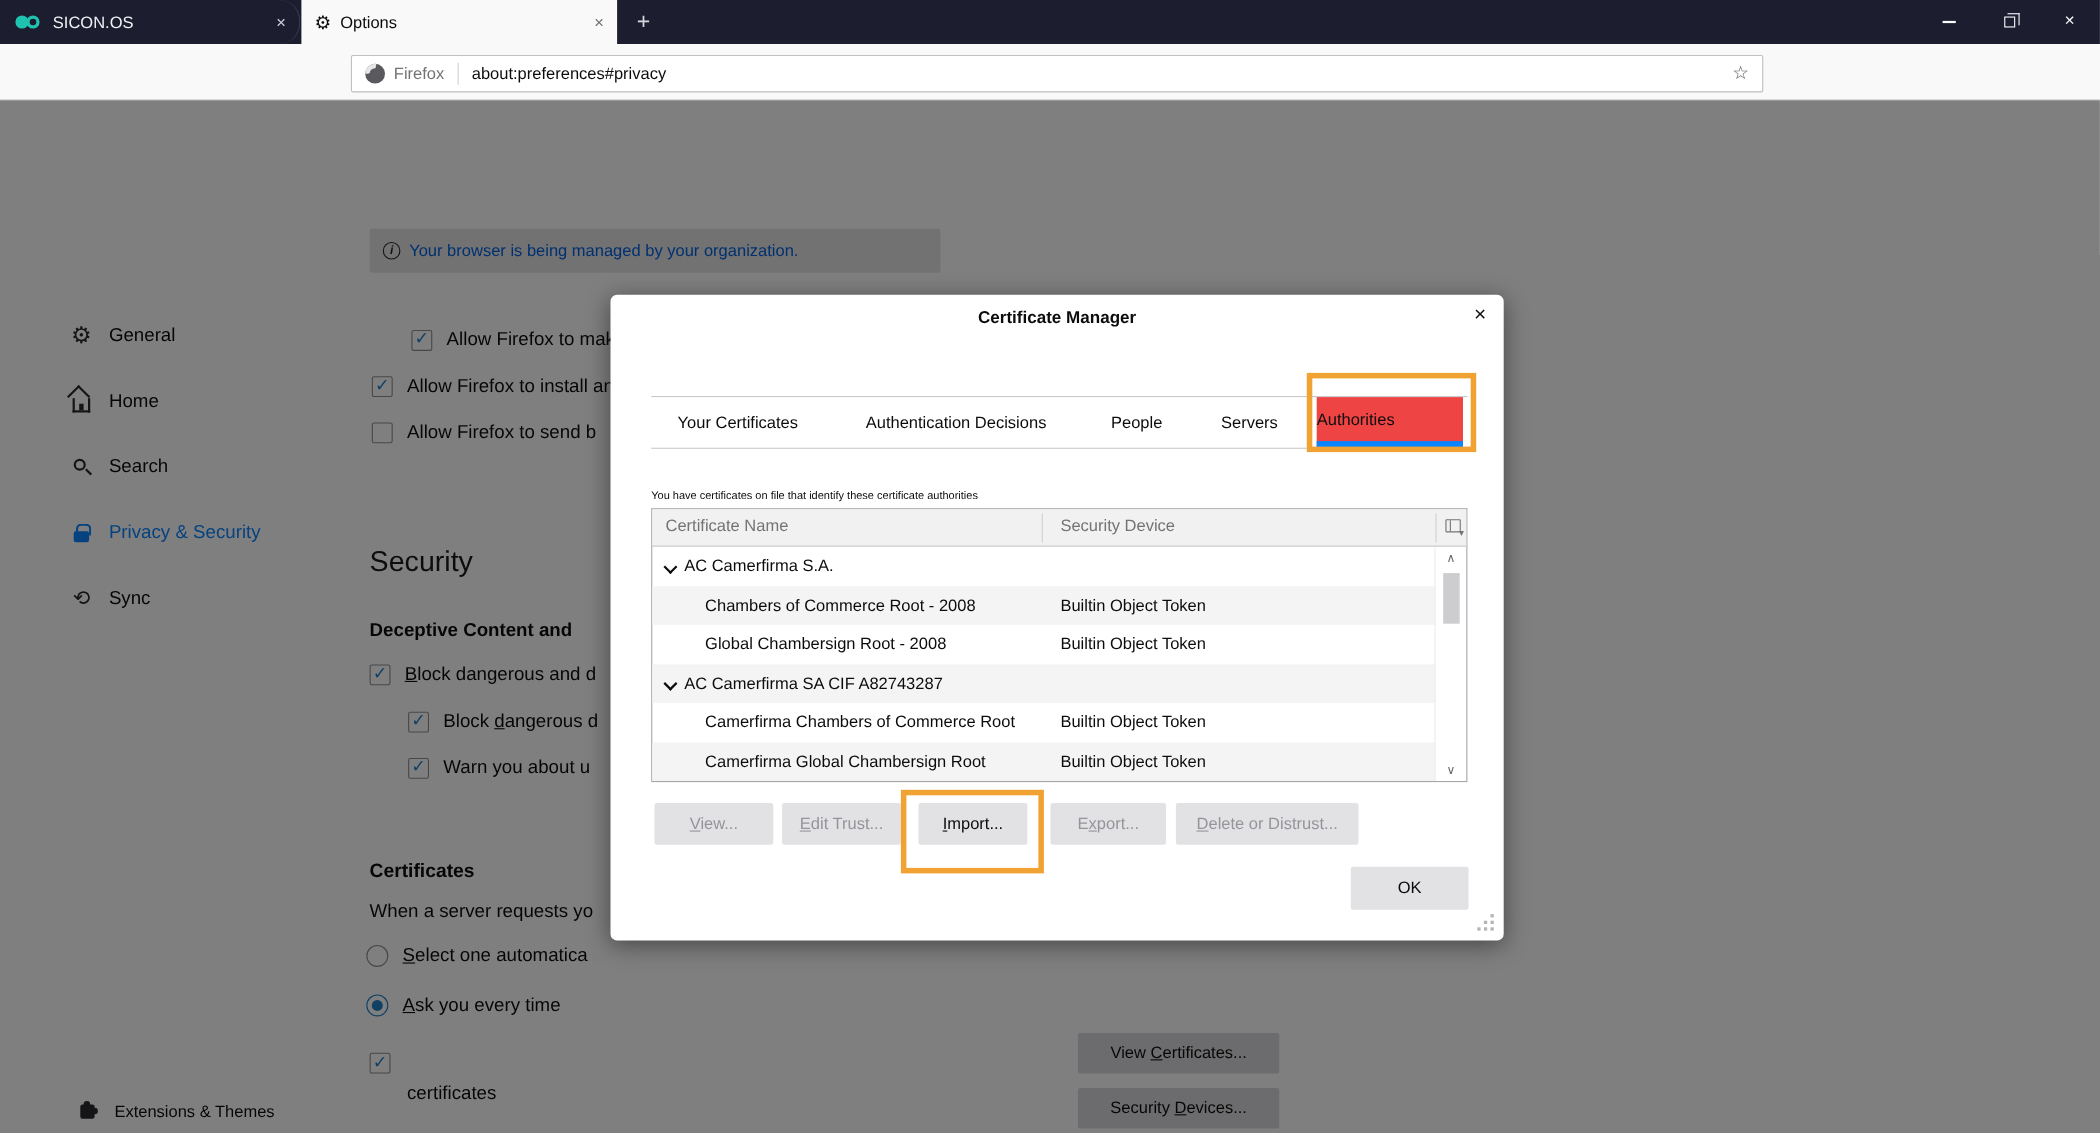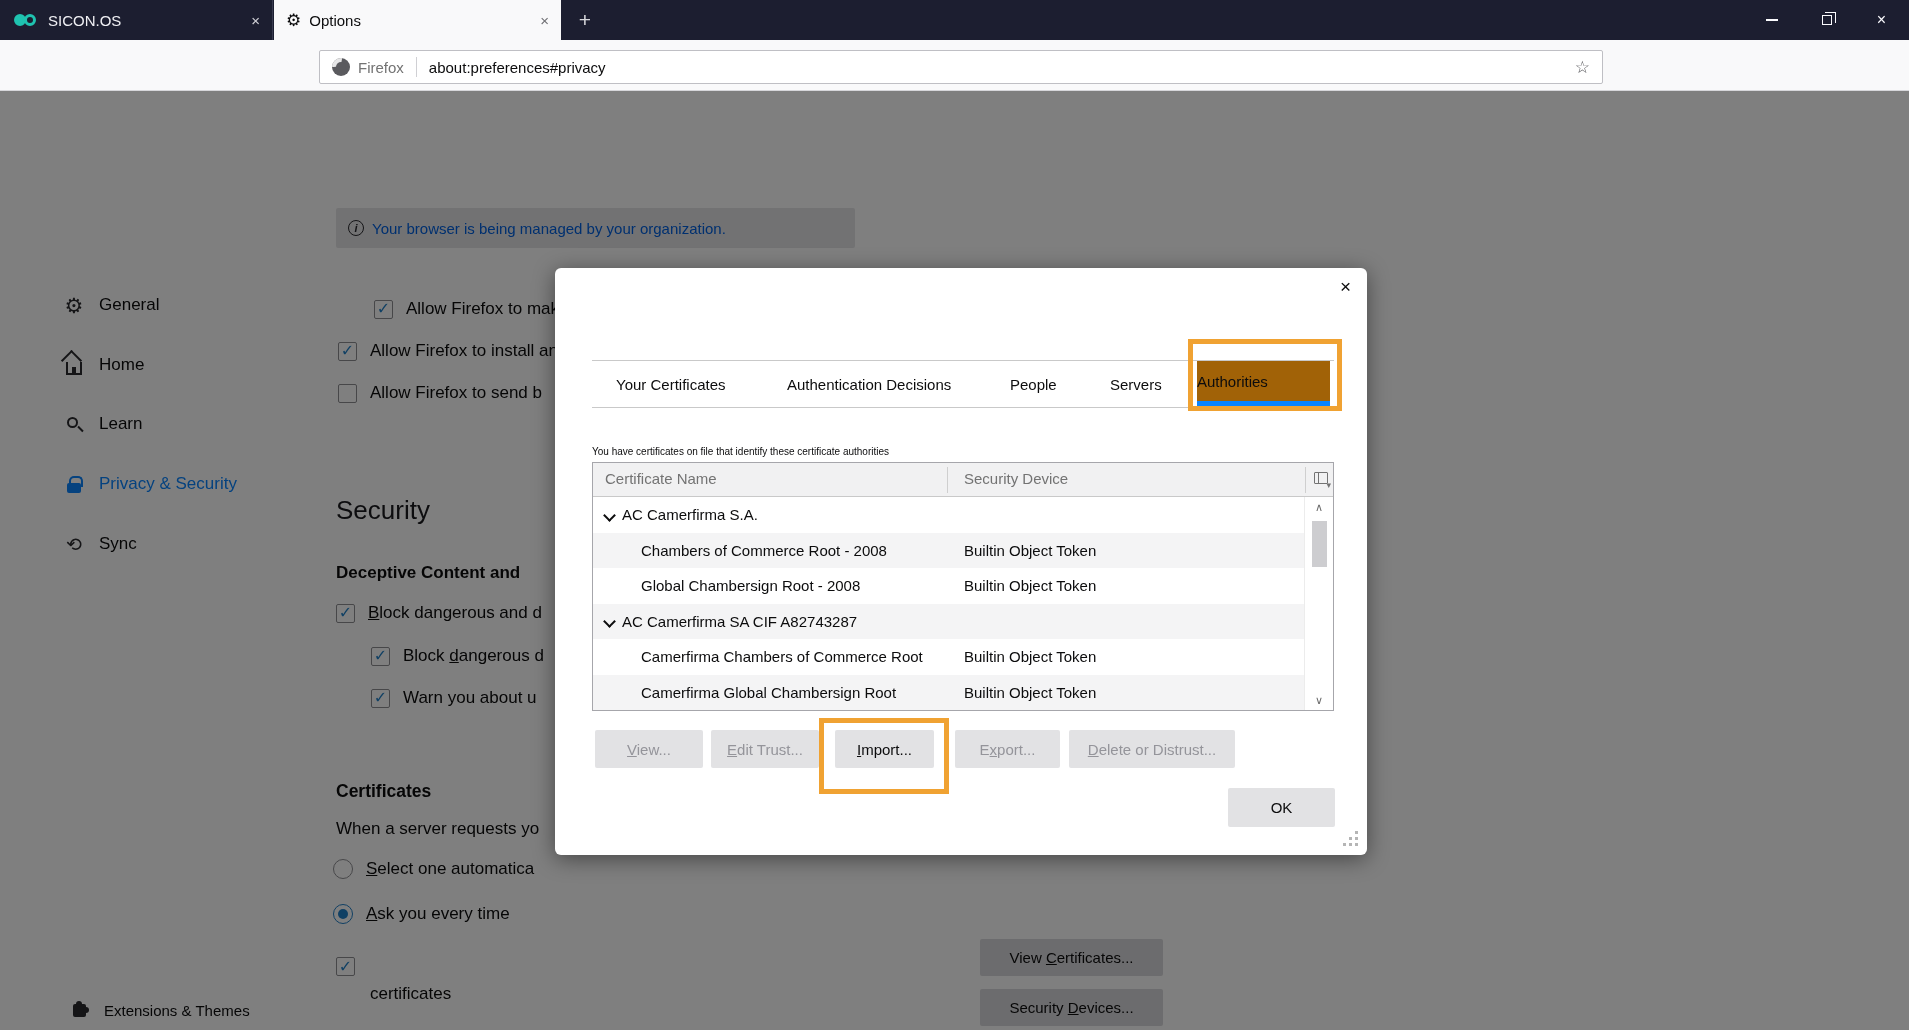--- a/index.html
+++ b/index.html
@@ -6,21 +6,21 @@
     --accent:#0a84ff; --highlight:#f0a232; --link:#0060df; --teal:#1fc3b0; --check:#2180c8;
   }
   *{margin:0;padding:0;box-sizing:border-box;}
   html,body{width:1909px;height:1030px;overflow:hidden;}
   body{font-family:"Liberation Sans","DejaVu Sans",sans-serif;color:#0c0c0d;}
   .screen{position:relative;width:1909px;height:1030px;background:#fff;overflow:hidden;}
 
   
   .titlebar{position:absolute;left:0;top:0;width:1909px;height:40px;background:#1c1e30;z-index:200;}
   .btab{position:absolute;top:0;height:40px;display:flex;align-items:center;font-size:15px;}
-  .btab.inactive{left:0;width:273px;color:#f0f0f4;border-right:1px solid #3a3c50;}
+  .btab.inactive{left:0;width:273px;color:#f0f0f4;border-right:1px solid #3a3c50;border-radius:19px;}
   .btab.active{left:274px;width:287px;background:#f9f9fa;color:#0c0c0d;}
   .tab-close{margin-left:auto;margin-right:12px;font-size:15px;color:inherit;opacity:.85;cursor:default;}
   .sicon-logo{position:relative;width:24px;height:14px;margin:0 10px 0 14px;}
   .sicon-logo i{position:absolute;top:1px;width:12px;height:12px;border:3px solid var(--teal);border-radius:50%;}
   .sicon-logo i:first-child{left:0;background:var(--teal);}
   .sicon-logo i:last-child{left:10px;}
   .tab-gear{font-size:17px;margin:0 8px 0 12px;line-height:1;}
   .newtab{position:absolute;left:568px;top:0;width:34px;height:40px;display:flex;align-items:center;justify-content:center;color:#d7d7db;font-size:21px;font-weight:300;}
   .winctrls{position:absolute;right:0;top:0;height:40px;display:flex;}
   .winbtn{width:55px;height:40px;display:flex;align-items:center;justify-content:center;color:#fbfbfe;}
@@ -93,21 +93,21 @@
 
   
   .dim{position:absolute;left:0;top:91px;width:1909px;height:939px;background:rgba(0,0,0,.5);z-index:50;}
 
   
   .dialog{position:absolute;left:555px;top:268px;width:812px;height:587px;background:#fff;border-radius:6px;box-shadow:0 4px 22px rgba(0,0,0,.45);z-index:100;font-size:15px;}
   .dlg-title{position:absolute;left:0;top:13px;width:100%;text-align:center;font-size:15.5px;font-weight:700;}
   .dlg-close{position:absolute;right:16px;top:8px;font-size:19px;color:#0c0c0d;}
   .tabstrip{position:absolute;left:37px;top:92px;width:742px;height:48px;border-top:1px solid #c9c9c9;border-bottom:1px solid #c9c9c9;}
   .dtab{position:absolute;top:0;height:46px;display:flex;align-items:center;justify-content:flex-start;color:#0c0c0d;}
-  .dtab.sel{background:#a16207;border-bottom:6px solid var(--accent);}
+  .dtab.sel{background:#ef4444;border-bottom:6px solid var(--accent);}
   .hl-box{position:absolute;border:5px solid var(--highlight);z-index:10;pointer-events:none;}
   .dlg-desc{position:absolute;left:37px;top:178px;font-size:10px;}
   .ctable{position:absolute;left:37px;top:194px;width:742px;height:249px;border:1px solid #a6a6ab;background:#fff;}
   .thead{position:absolute;left:0;top:0;width:100%;height:34px;background:#f1f1f2;border-bottom:1px solid #c9c9c9;color:#737373;}
   .thead .c1{position:absolute;left:12px;top:7px;}
   .thead .c2{position:absolute;left:371px;top:7px;}
   .vdiv{position:absolute;top:4px;width:1px;height:26px;background:#cfcfcf;}
   .colpick{position:absolute;right:5px;top:9px;width:14px;height:12px;border:1.4px solid #737373;border-radius:1px;}
   .colpick::before{content:"";position:absolute;left:3px;top:0;width:1.4px;height:100%;background:#737373;}
   .colpick::after{content:"▾";position:absolute;right:-4px;bottom:-7px;font-size:9px;color:#737373;}
@@ -206,21 +206,21 @@
     <div class="side-item" style="left:63px;top:261px">
       <span class="side-ic">
           <span class="i-home"></span>
         </span>
       <span class="lbl">Home</span>
     </div>
     <div class="side-item" style="left:63px;top:320px">
       <span class="side-ic">
           <span class="i-search"></span>
         </span>
-      <span class="lbl">Learn</span>
+      <span class="lbl">Search</span>
     </div>
     <div class="side-item active" style="left:63px;top:380px">
       <span class="side-ic">
           <span class="i-lock"></span>
         </span>
       <span class="lbl">Privacy &amp; Security</span>
     </div>
     <div class="side-item" style="left:63px;top:440px">
       <span class="side-ic">
           <span class="i-sync">⟲</span>
@@ -290,20 +290,21 @@
       <span>View <u>C</u>ertificates...</span>
     </div>
     <div class="pbtn" style="left:980px;top:898px">
       <span>Security <u>D</u>evices...</span>
     </div>
   </div>
 
   <div class="dim"></div>
 
   <div class="dialog">
+    <div class="dlg-title">Certificate Manager</div>
     <div class="dlg-close">×</div>
 
     <div class="tabstrip">
       <div class="dtab" style="left:24px;width:121px">
           <span>Your Certificates</span>
         </div>
       <div class="dtab" style="left:195px;width:184px">
           <span>Authentication Decisions</span>
         </div>
       <div class="dtab" style="left:418px;width:70px">

